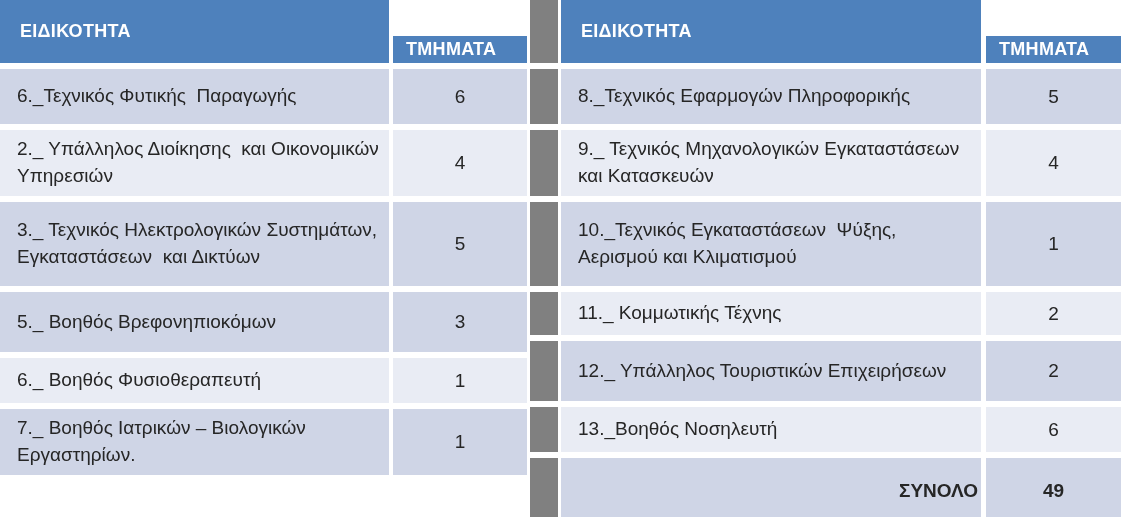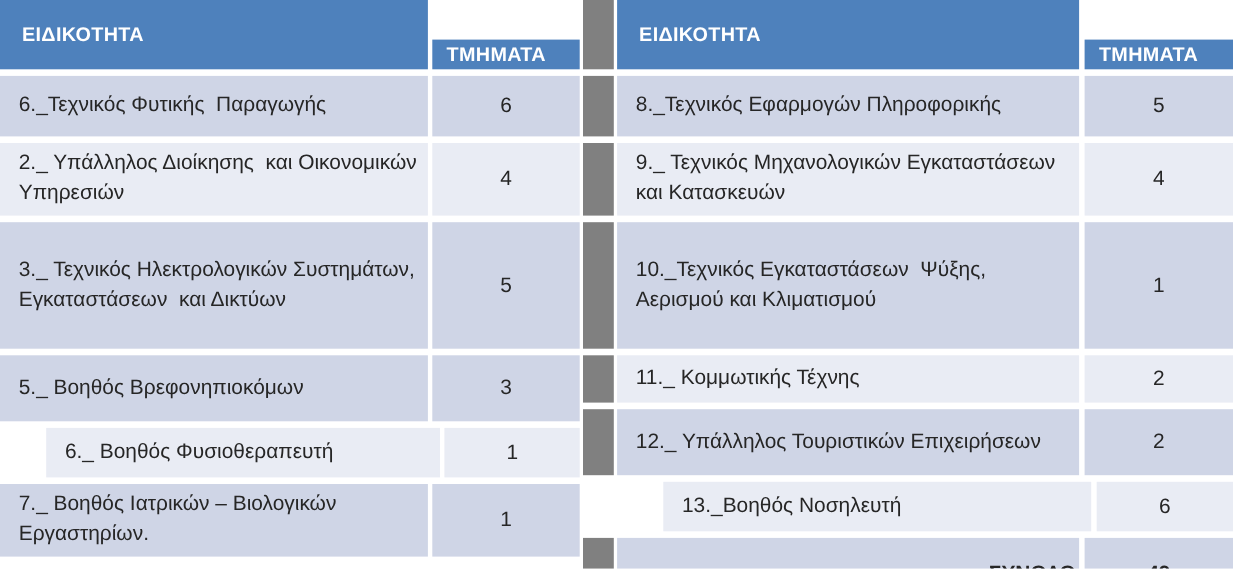--- a/index.html
+++ b/index.html
@@ -30,24 +30,24 @@
   }
   .header-row .label-cell{padding-left:20px;}
   .header-row .value-cell{justify-content:flex-start;padding-left:13px;margin-top:36px;}
   .band-a .cell{background:var(--row-dark,#cfd5e6);}
   .band-b .cell{background:var(--row-light,#e9ecf4);}
   .total-row .label-cell{justify-content:flex-end;text-align:right;padding-right:3px;font-weight:bold;}
   .total-row .value-cell{font-weight:bold;}
   .hh{height:63px;}
   .r1{height:55px;}
   .r2{height:66px;}
-  .r3{height:115px;}
+  .r3{height:84px;}
   .r4{height:43px;}
   .r5{height:60px;}
-  .r6{height:45px;margin-left:42px;}
+  .r6{height:45px;}
   .r7{height:66px;}
   .strip{position:absolute;left:530px;top:0;width:28px;display:flex;flex-direction:column;gap:6px;}
   .strip .seg{background:var(--divider,#808080);flex-shrink:0;}
 </style>
 </head>
 <body>
 
 <div class="canvas">
 
   <div class="table table-left">

